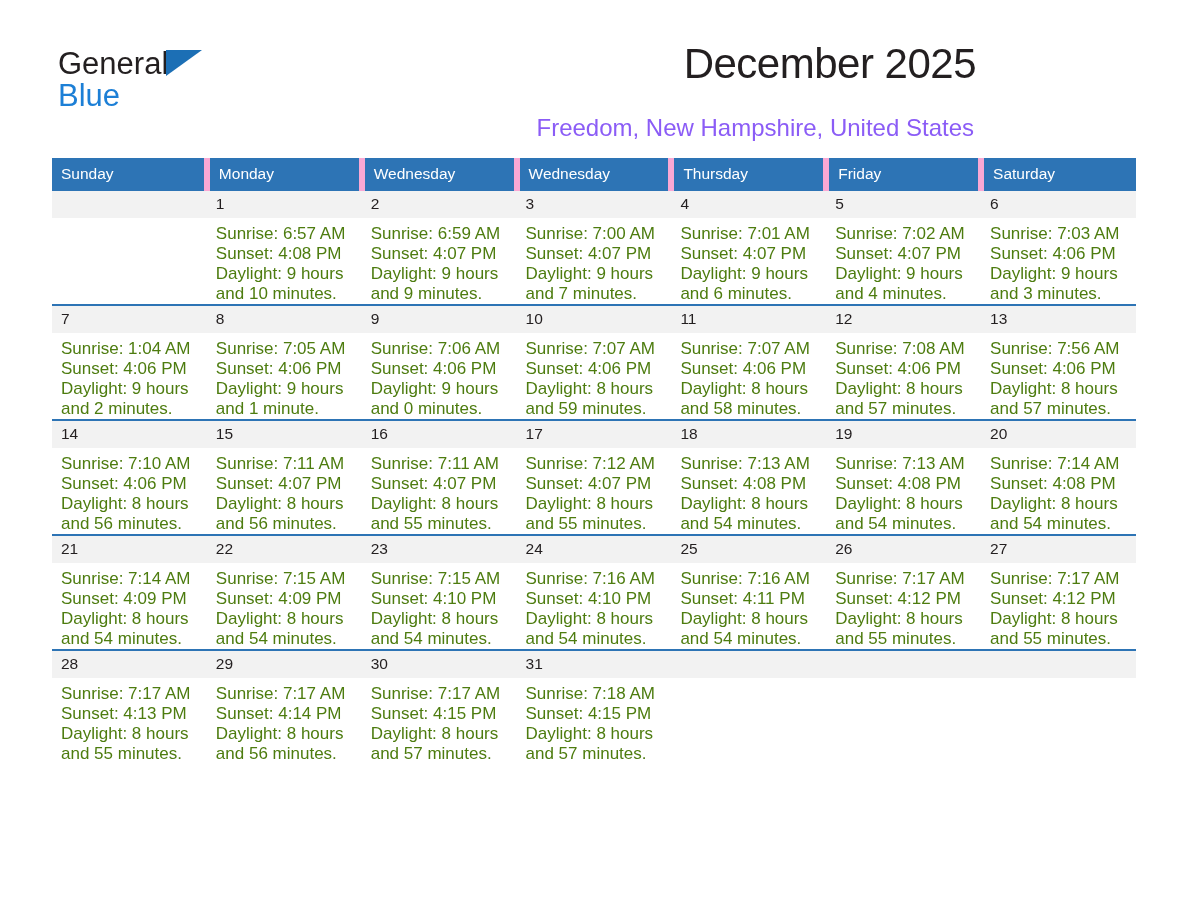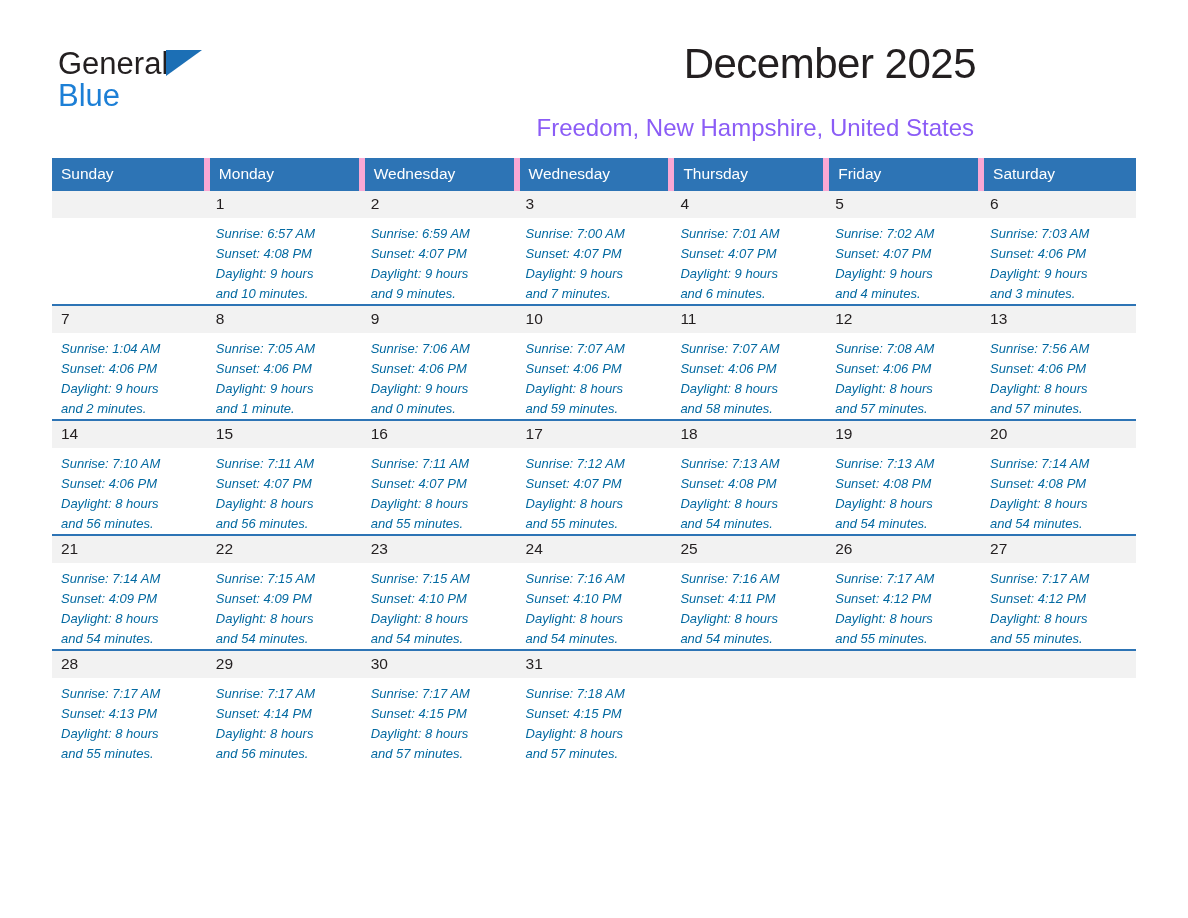--- a/index.html
+++ b/index.html
@@ -107,25 +107,24 @@
   td.empty .daynum-band {
     background: #f2f2f2;
   }
   .daynum {
     font-size: 15.5px;
     color: #231f20;
     padding: 5px 0 0 9px;
     line-height: 1;
   }
   .info {
-    font-size: 13px;
+    font-size: 17px;
     line-height: 20px;
-    color: #0369a1;
+    color: #4d7c0f;
     padding: 6px 0 0 9px;
-    font-style: italic;
   }
   .info div {
     white-space: nowrap;
   }
   td.empty .info { visibility: hidden; }
 </style>
 </head>
 <body>
 
 <div class="page">

